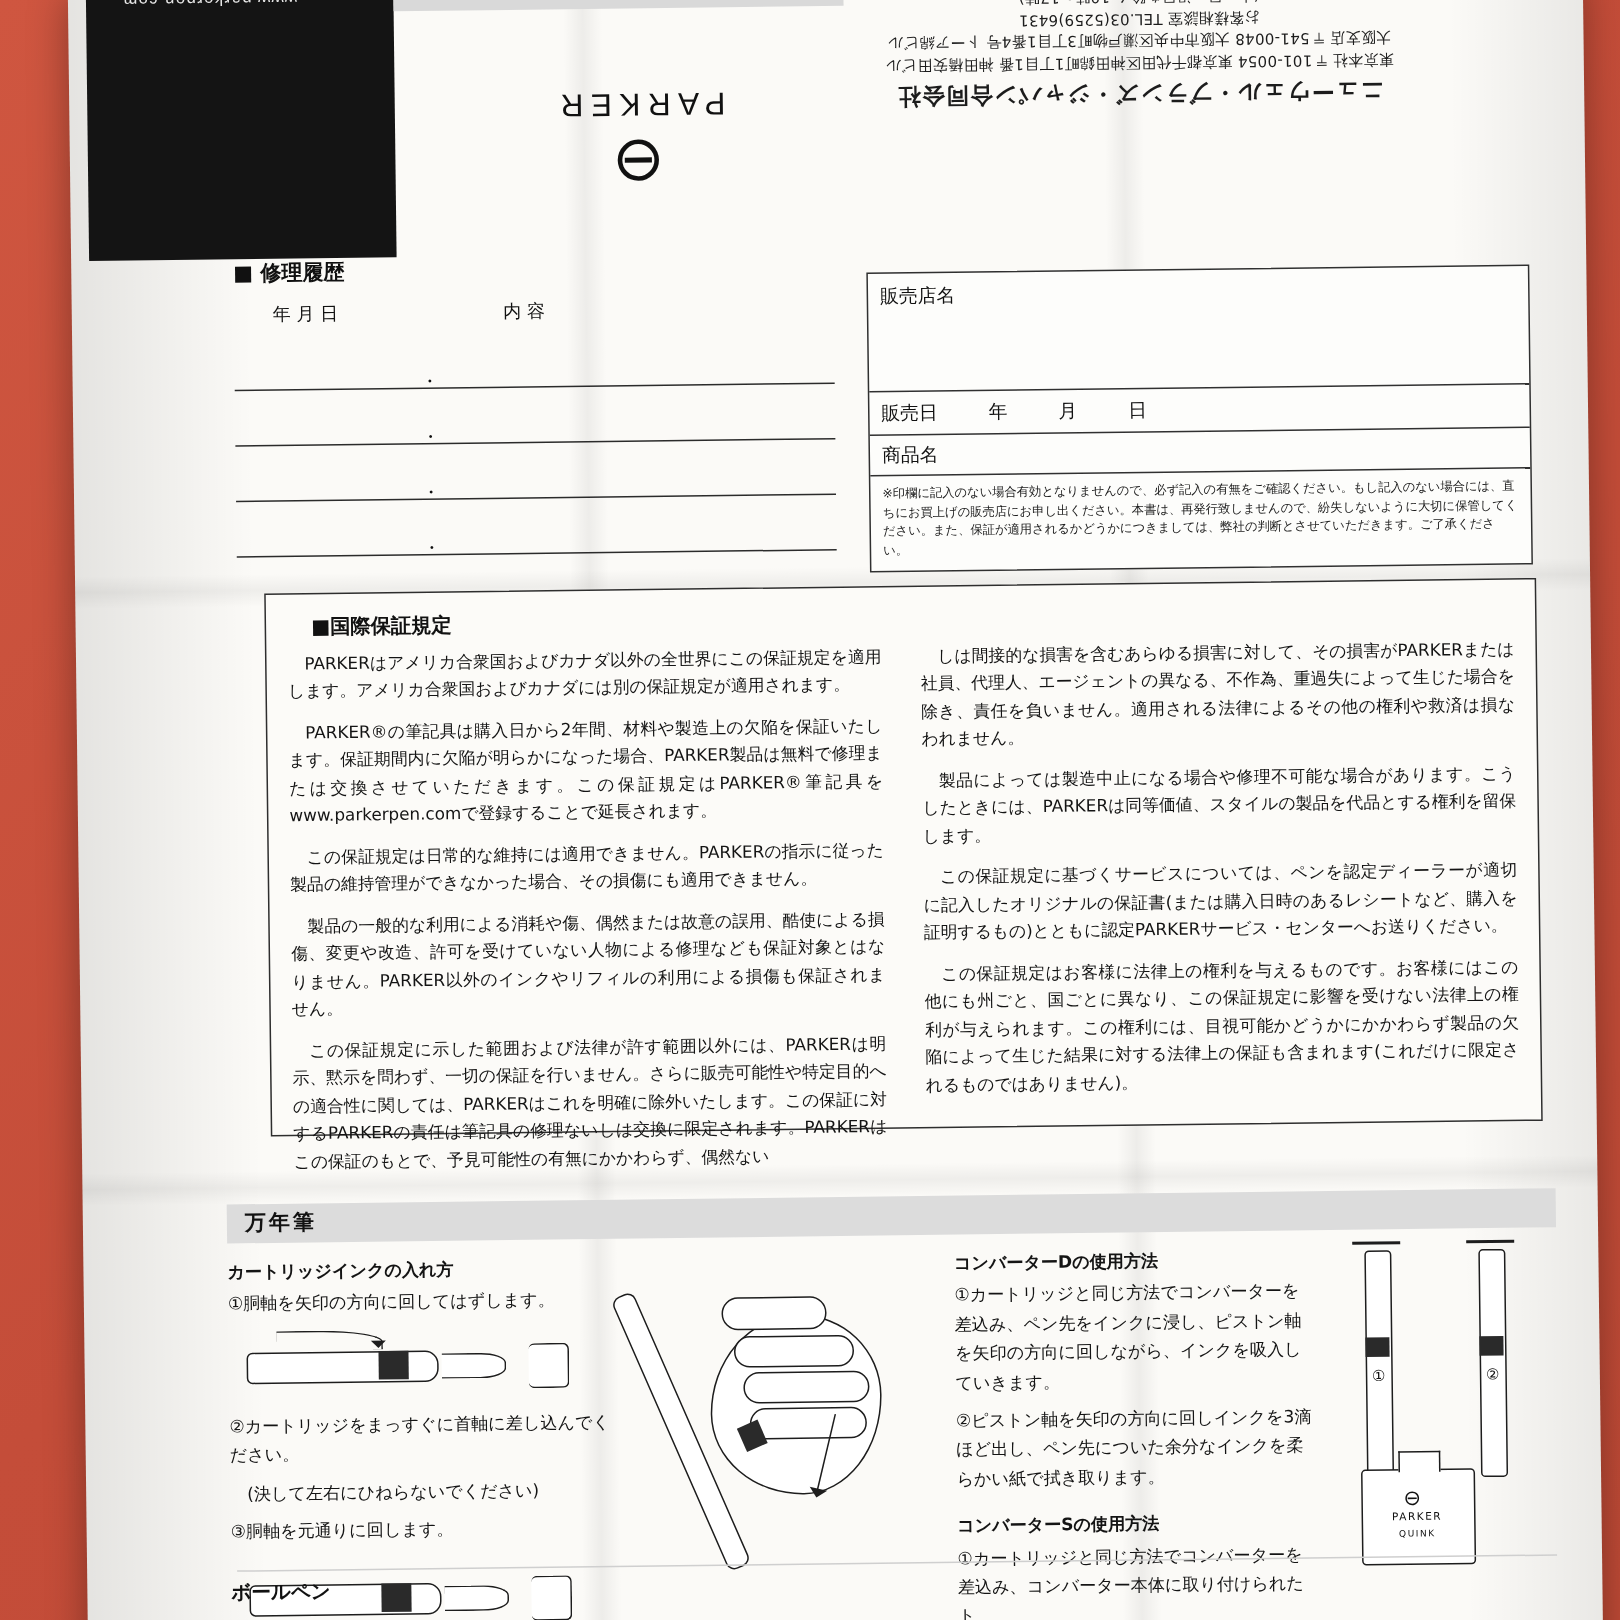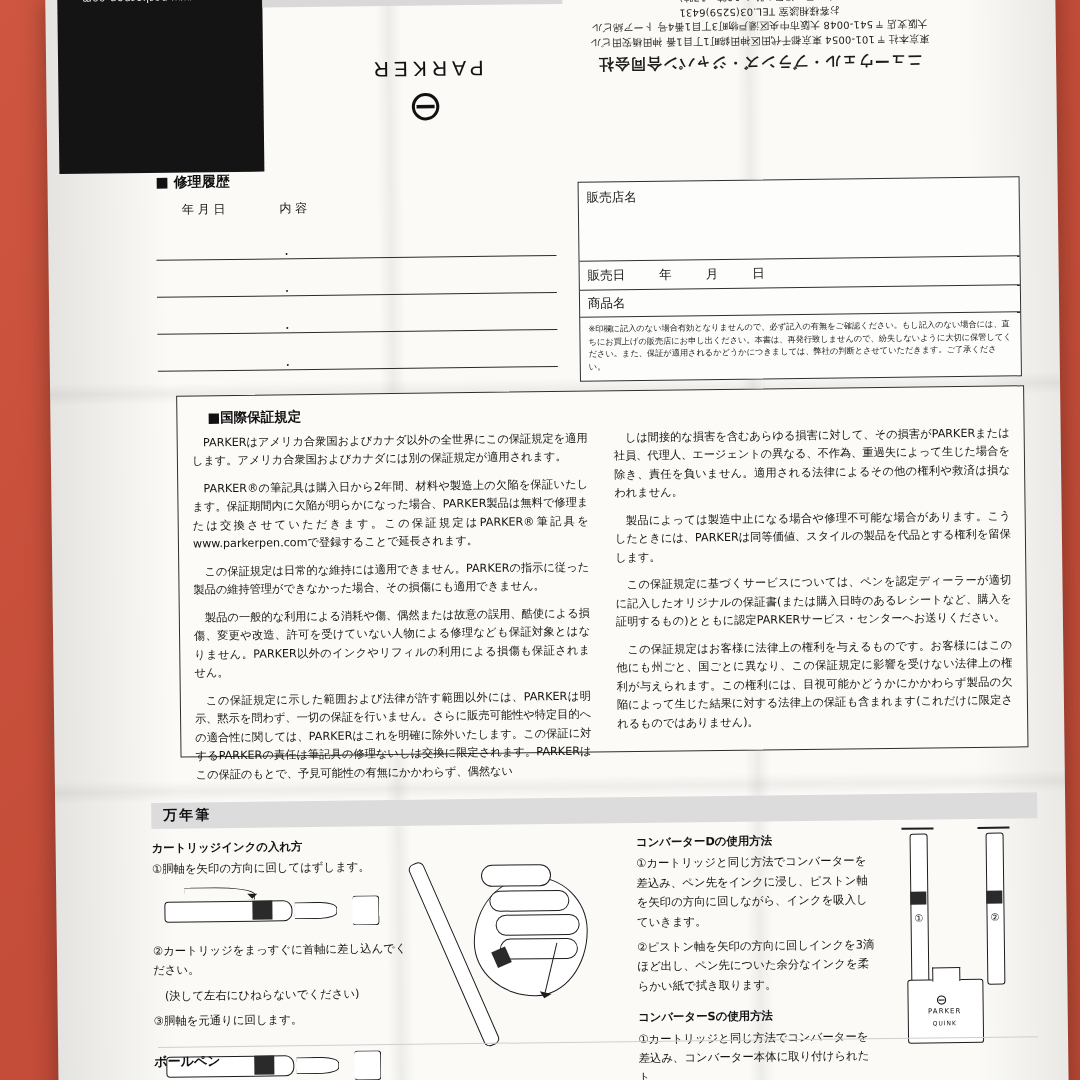--- a/index.html
+++ b/index.html
@@ -513,21 +513,21 @@
       <div class="ln">東京本社 〒101-0054 東京都千代田区神田錦町1丁目1番 神田橋安田ビル</div>
       <div class="ln">大阪支店 〒541-0048 大阪市中央区瀬戸物町3丁目1番4号 トーア綿ビル</div>
       <div class="ln">お客様相談室 TEL.03(5259)6431</div>
       <div class="ln">(土・日・祝日を除く 10時〜17時)</div>
     </div>
 
     <div id="repair" class="jp">
       <div class="sec-title">■ 修理履歴</div>
       <div class="hdr">
         <span>年 月 日</span>
-        <span style="">内    容</span>
+        <span style="margin-left:56px">内    容</span>
       </div>
       <div class="rows">
         <div class="row">
             <span class="dot">・</span>
           </div>
         <div class="row">
             <span class="dot">・</span>
           </div>
         <div class="row">
             <span class="dot">・</span>

